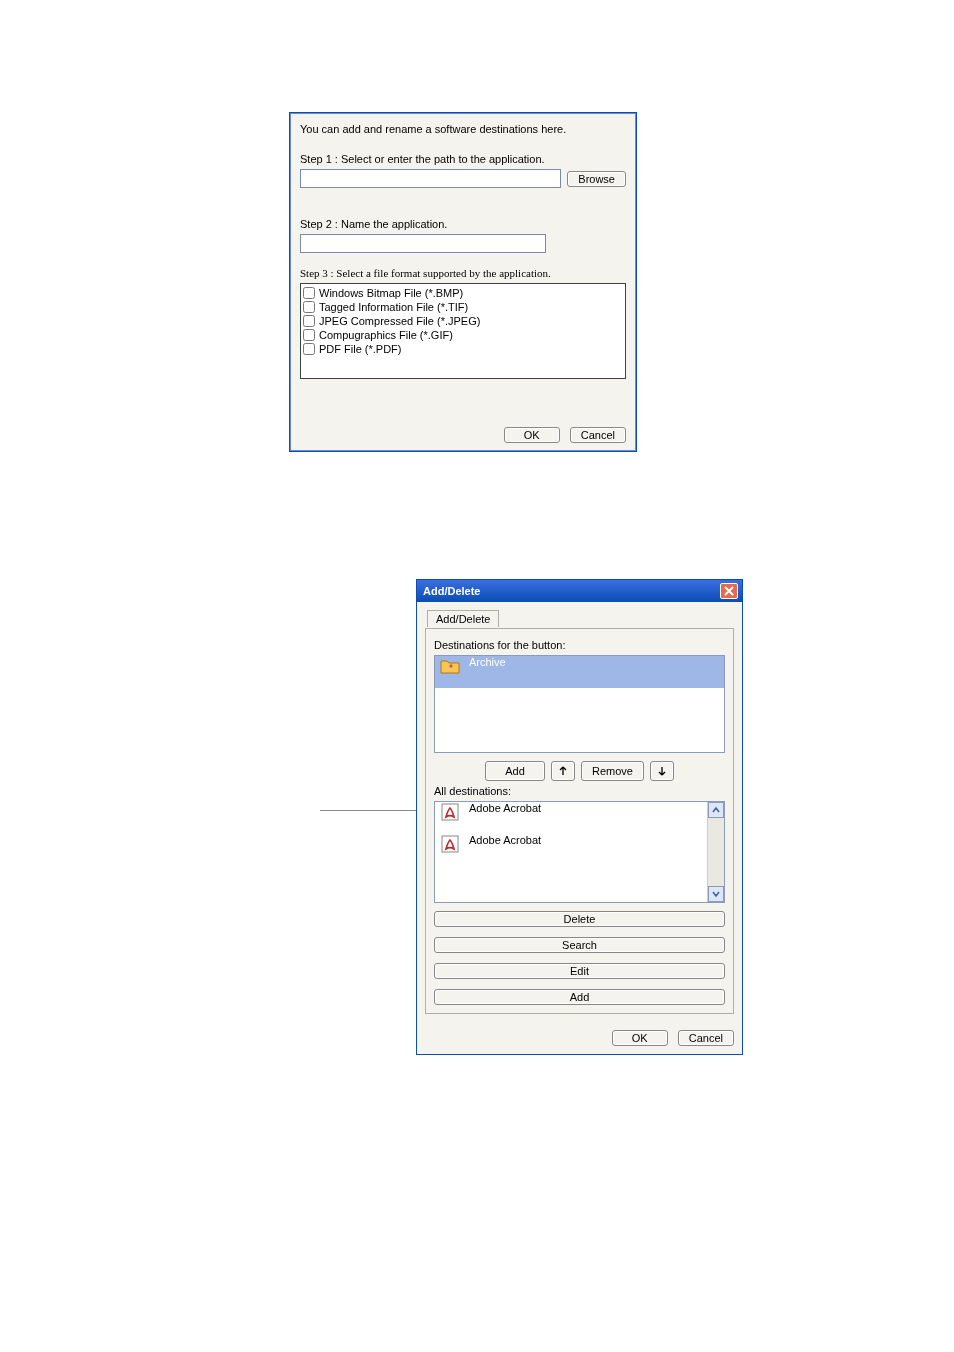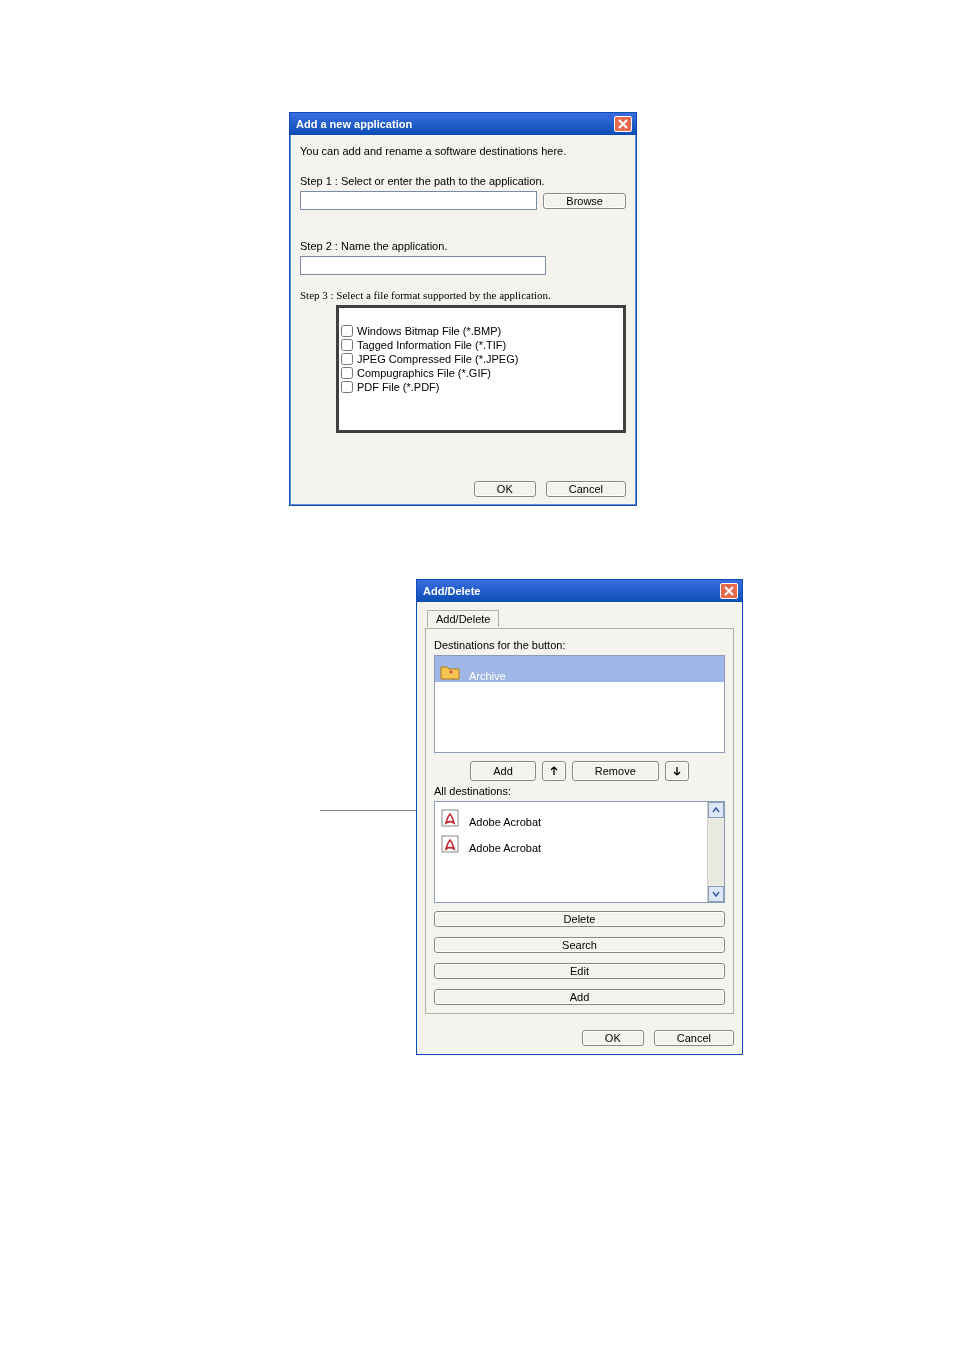--- a/index.html
+++ b/index.html
@@ -62,36 +62,35 @@
     border: 1px solid #7a8aa8;
     background: #fff;
     font-family: inherit;
     font-size: 11px;
     padding: 0 2px;
   }
   .btn {
     background: #f4f3ee;
     border: 1px solid #888;
     border-radius: 3px;
-    padding: 1px 22px;
+    padding: 1px 10px;
     font-family: inherit;
     font-size: 11px;
     min-width: 56px;
     cursor: pointer;
     box-shadow: inset 0 0 0 1px #fff;
   }
   .nameinput { margin-top: 4px; }
   .formatsbox {
-    border: 3px solid #404040;
+    border: 1px solid #404040;
     background: #fff;
     margin-top: 4px;
     height: 90px;
-    padding: 16px 2px;
+    padding: 2px 2px;
     overflow: hidden;
-    margin-left: 36px;
   }
   .fmtrow { display: flex; align-items: center; gap: 4px; height: 14px; }
   .fmtrow input { margin: 0; width: 12px; height: 12px; }
   .dlg1 .footer {
     display: flex;
     justify-content: flex-end;
     gap: 10px;
     padding: 10px 10px 8px 10px;
     border-top: 0;
     margin-top: 30px;
@@ -129,23 +128,23 @@
   }
   .caption { margin-bottom: 4px; }
   .listbox {
     border: 1px solid #8c9bb6;
     background: #fff;
     height: 96px;
     overflow: hidden;
   }
   .item {
     display: flex;
-    align-items: flex-end;
+    align-items: flex-start;
     gap: 8px;
-    height: 26px;
+    height: 32px;
     padding: 0 4px;
   }
   .item.selected {
     background: #9fb7e6;
     color: #fff;
   }
   .item .icon {
     width: 22px;
     height: 20px;
     flex: none;
@@ -226,28 +225,20 @@
     left: 320px;
     top: 810px;
     width: 96px;
     border-top: 1px solid #888;
   }
 </style>
 </head>
 <body>
 
 <div class="dlg1">
-  <div class="titlebar">
-    <span>Add a new application</span>
-    <span class="closebtn">
-      <svg viewBox="0 0 10 10">
-        <path d="M1 1 L9 9 M9 1 L1 9" stroke="#fff" stroke-width="2" fill="none"></path>
-      </svg>
-    </span>
-  </div>
   <div class="body">
     <div class="intro">You can add and rename a software destinations here.</div>
 
     <div class="step">Step 1 : Select or enter the path to the application.</div>
     <div class="pathrow">
       <input type="text" class="txt" value="" style="">
       <button class="btn">Browse</button>
     </div>
 
     <div class="step" style="margin-top:30px;">Step 2 : Name the application.</div>

